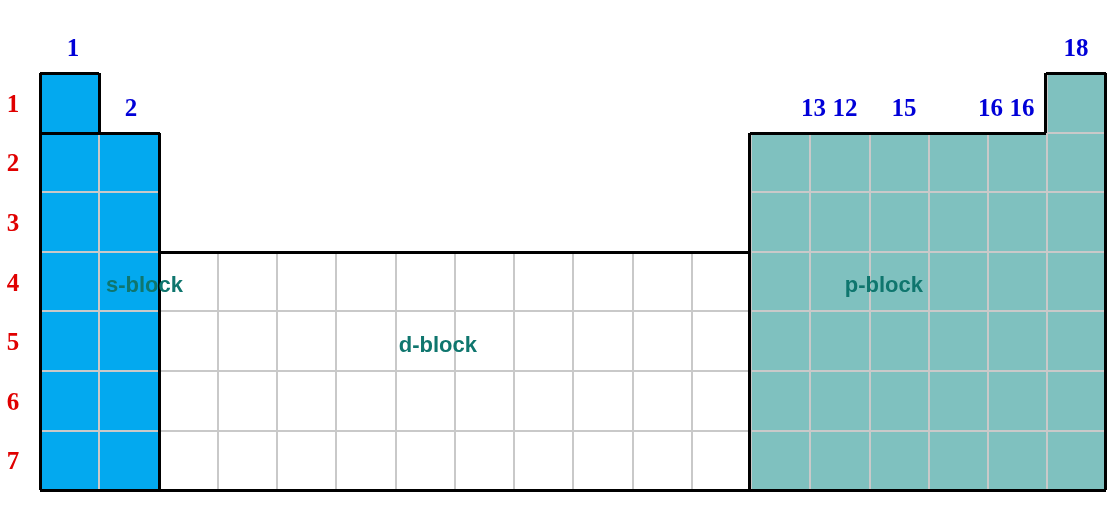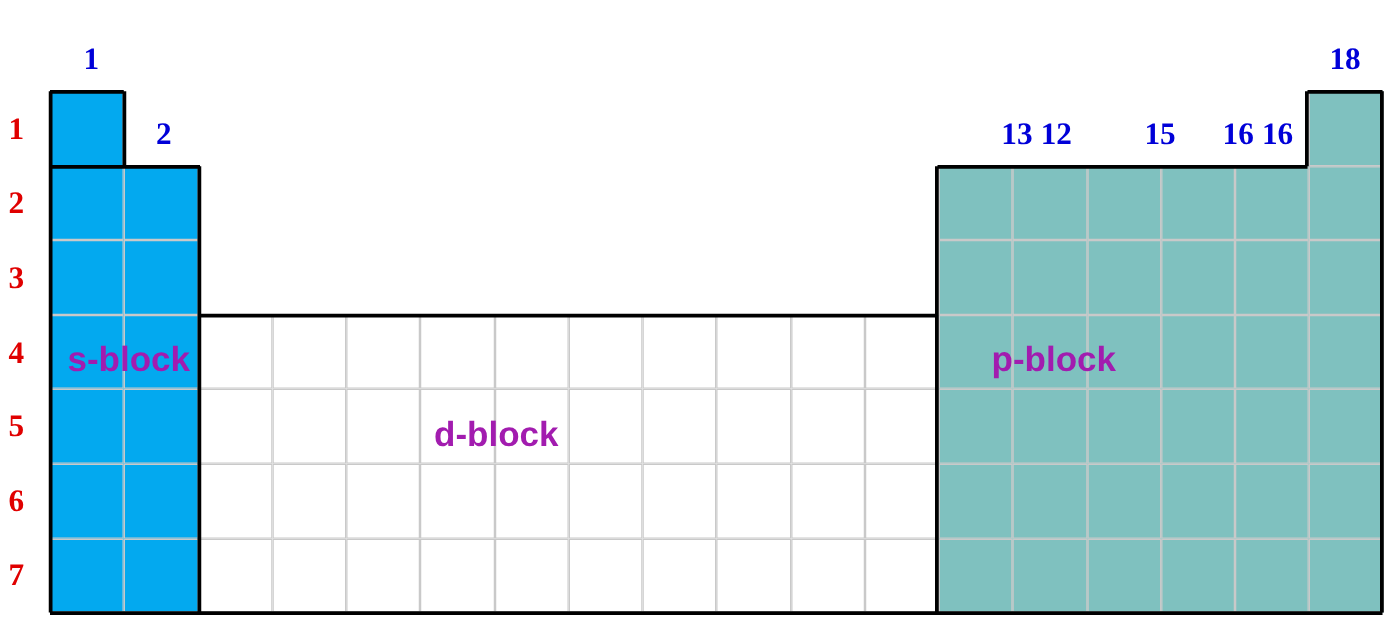--- a/index.html
+++ b/index.html
@@ -55,25 +55,25 @@
     color: #e00000;
     font-family: "Liberation Serif", serif;
     font-size: 25px;
     font-weight: 700;
     text-align: center;
     line-height: 1;
     white-space: nowrap;
   }
   .block-label {
     position: absolute;
-    color: #a21caf;
+    color: #0f766e;
     font-family: "Liberation Sans", sans-serif;
-    font-size: 28px;
+    font-size: 22px;
     font-weight: 700;
-    text-align: center;
+    text-align: right;
     line-height: 1;
     white-space: nowrap;
   }
 </style>
 </head>
 <body>
 
 <div id="diagram">
   <div id="cells-layer">
       <div class="cell s" style="left: 40px; top: 73px; width: 59.25px; height: 59.6px;"></div>
@@ -179,21 +179,21 @@
       <div class="edge" style="left: 157.5px; top: 133px; width: 3px; height: 357px;"></div>
       <div class="edge" style="left: 747.5px; top: 133px; width: 3px; height: 357px;"></div>
       <div class="edge" style="left: 1043.5px; top: 73px; width: 3px; height: 60px;"></div>
       <div class="edge" style="left: 1103.5px; top: 73px; width: 3px; height: 417px;"></div>
     </div>
   <div id="labels-layer">
       <div class="grp-label" style="left: 33px; top: 35px; width: 80px;">1</div>
       <div class="grp-label" style="left: 91px; top: 95px; width: 80px;">2</div>
       <div class="grp-label" style="left: 746px; top: 95px; width: 80px; text-align: right;">13</div>
       <div class="grp-label" style="left: 805px; top: 95px; width: 80px;">12</div>
-      <div class="grp-label" style="left: 888px; top: 95px; width: 80px;">15</div>
+      <div class="grp-label" style="left: 864px; top: 95px; width: 80px;">15</div>
       <div class="grp-label" style="left: 923px; top: 95px; width: 80px; text-align: right;">16</div>
       <div class="grp-label" style="left: 982px; top: 95px; width: 80px;">16</div>
       <div class="grp-label" style="left: 1036px; top: 35px; width: 80px;">18</div>
       <div class="row-label" style="left: 0px; top: 91px; width: 26px;">1</div>
       <div class="row-label" style="left: 0px; top: 150px; width: 26px;">2</div>
       <div class="row-label" style="left: 0px; top: 210px; width: 26px;">3</div>
       <div class="row-label" style="left: 0px; top: 270px; width: 26px;">4</div>
       <div class="row-label" style="left: 0px; top: 329px; width: 26px;">5</div>
       <div class="row-label" style="left: 0px; top: 389px; width: 26px;">6</div>
       <div class="row-label" style="left: 0px; top: 448px; width: 26px;">7</div>

